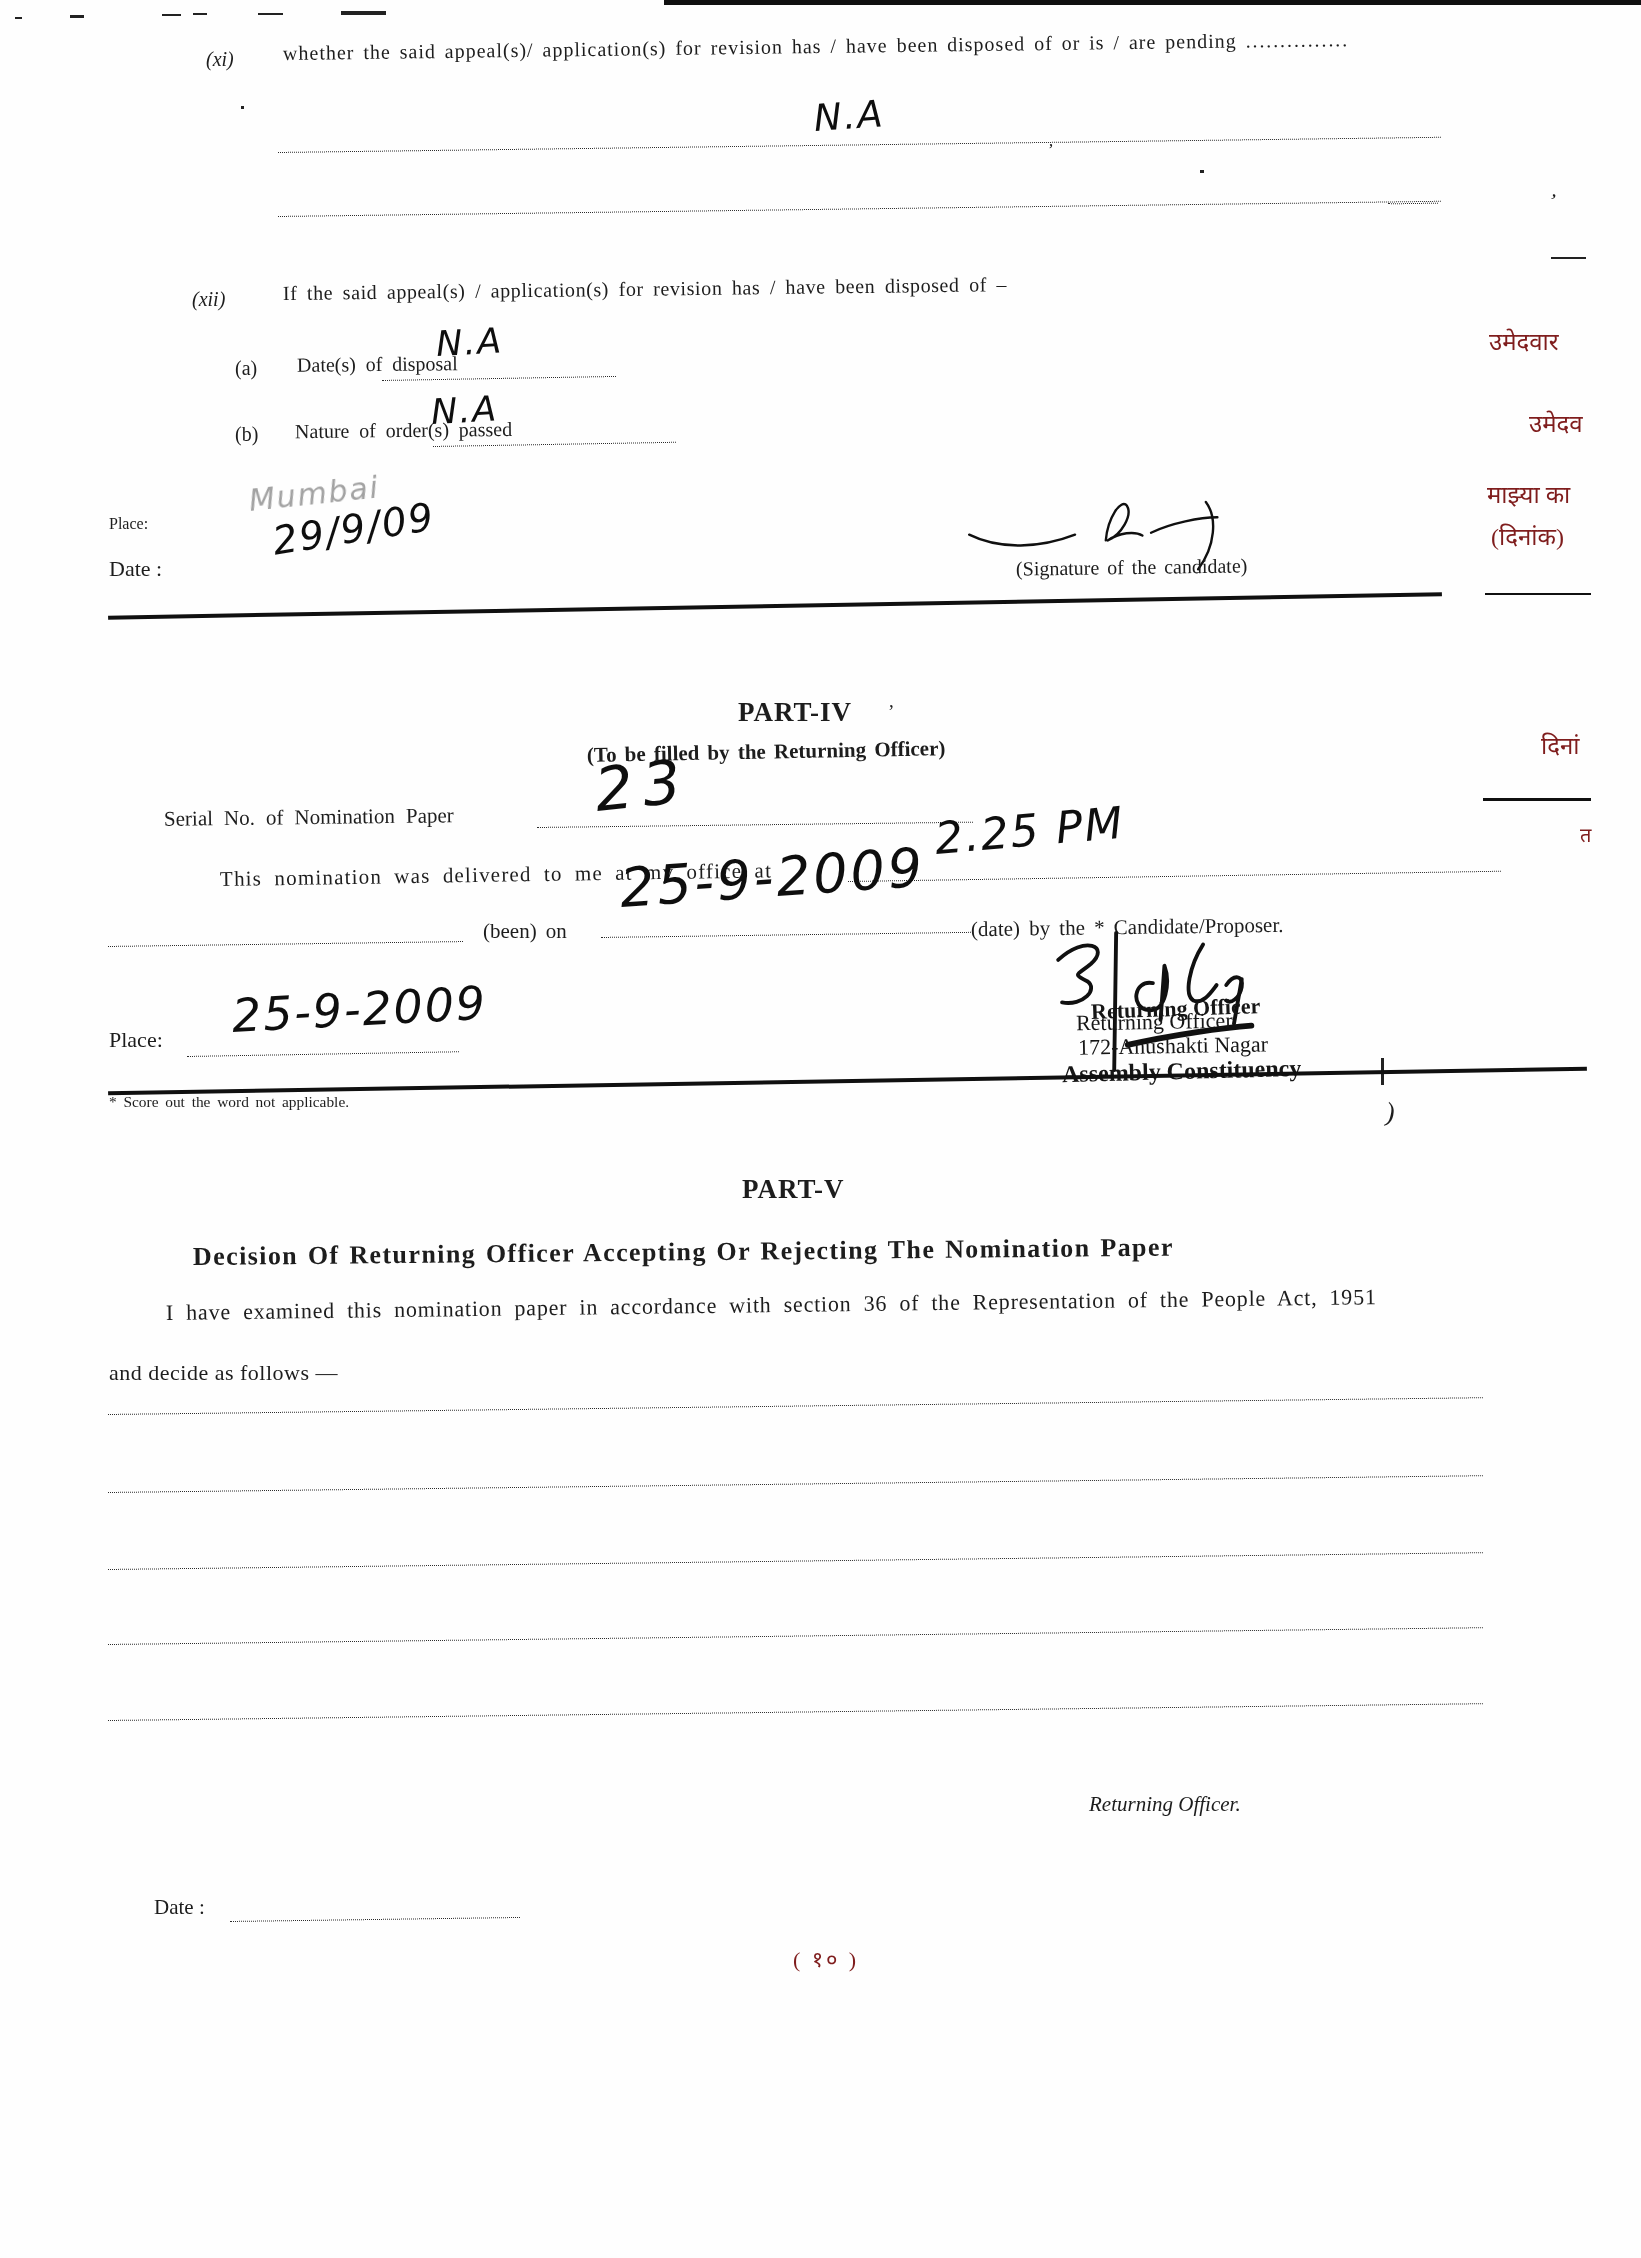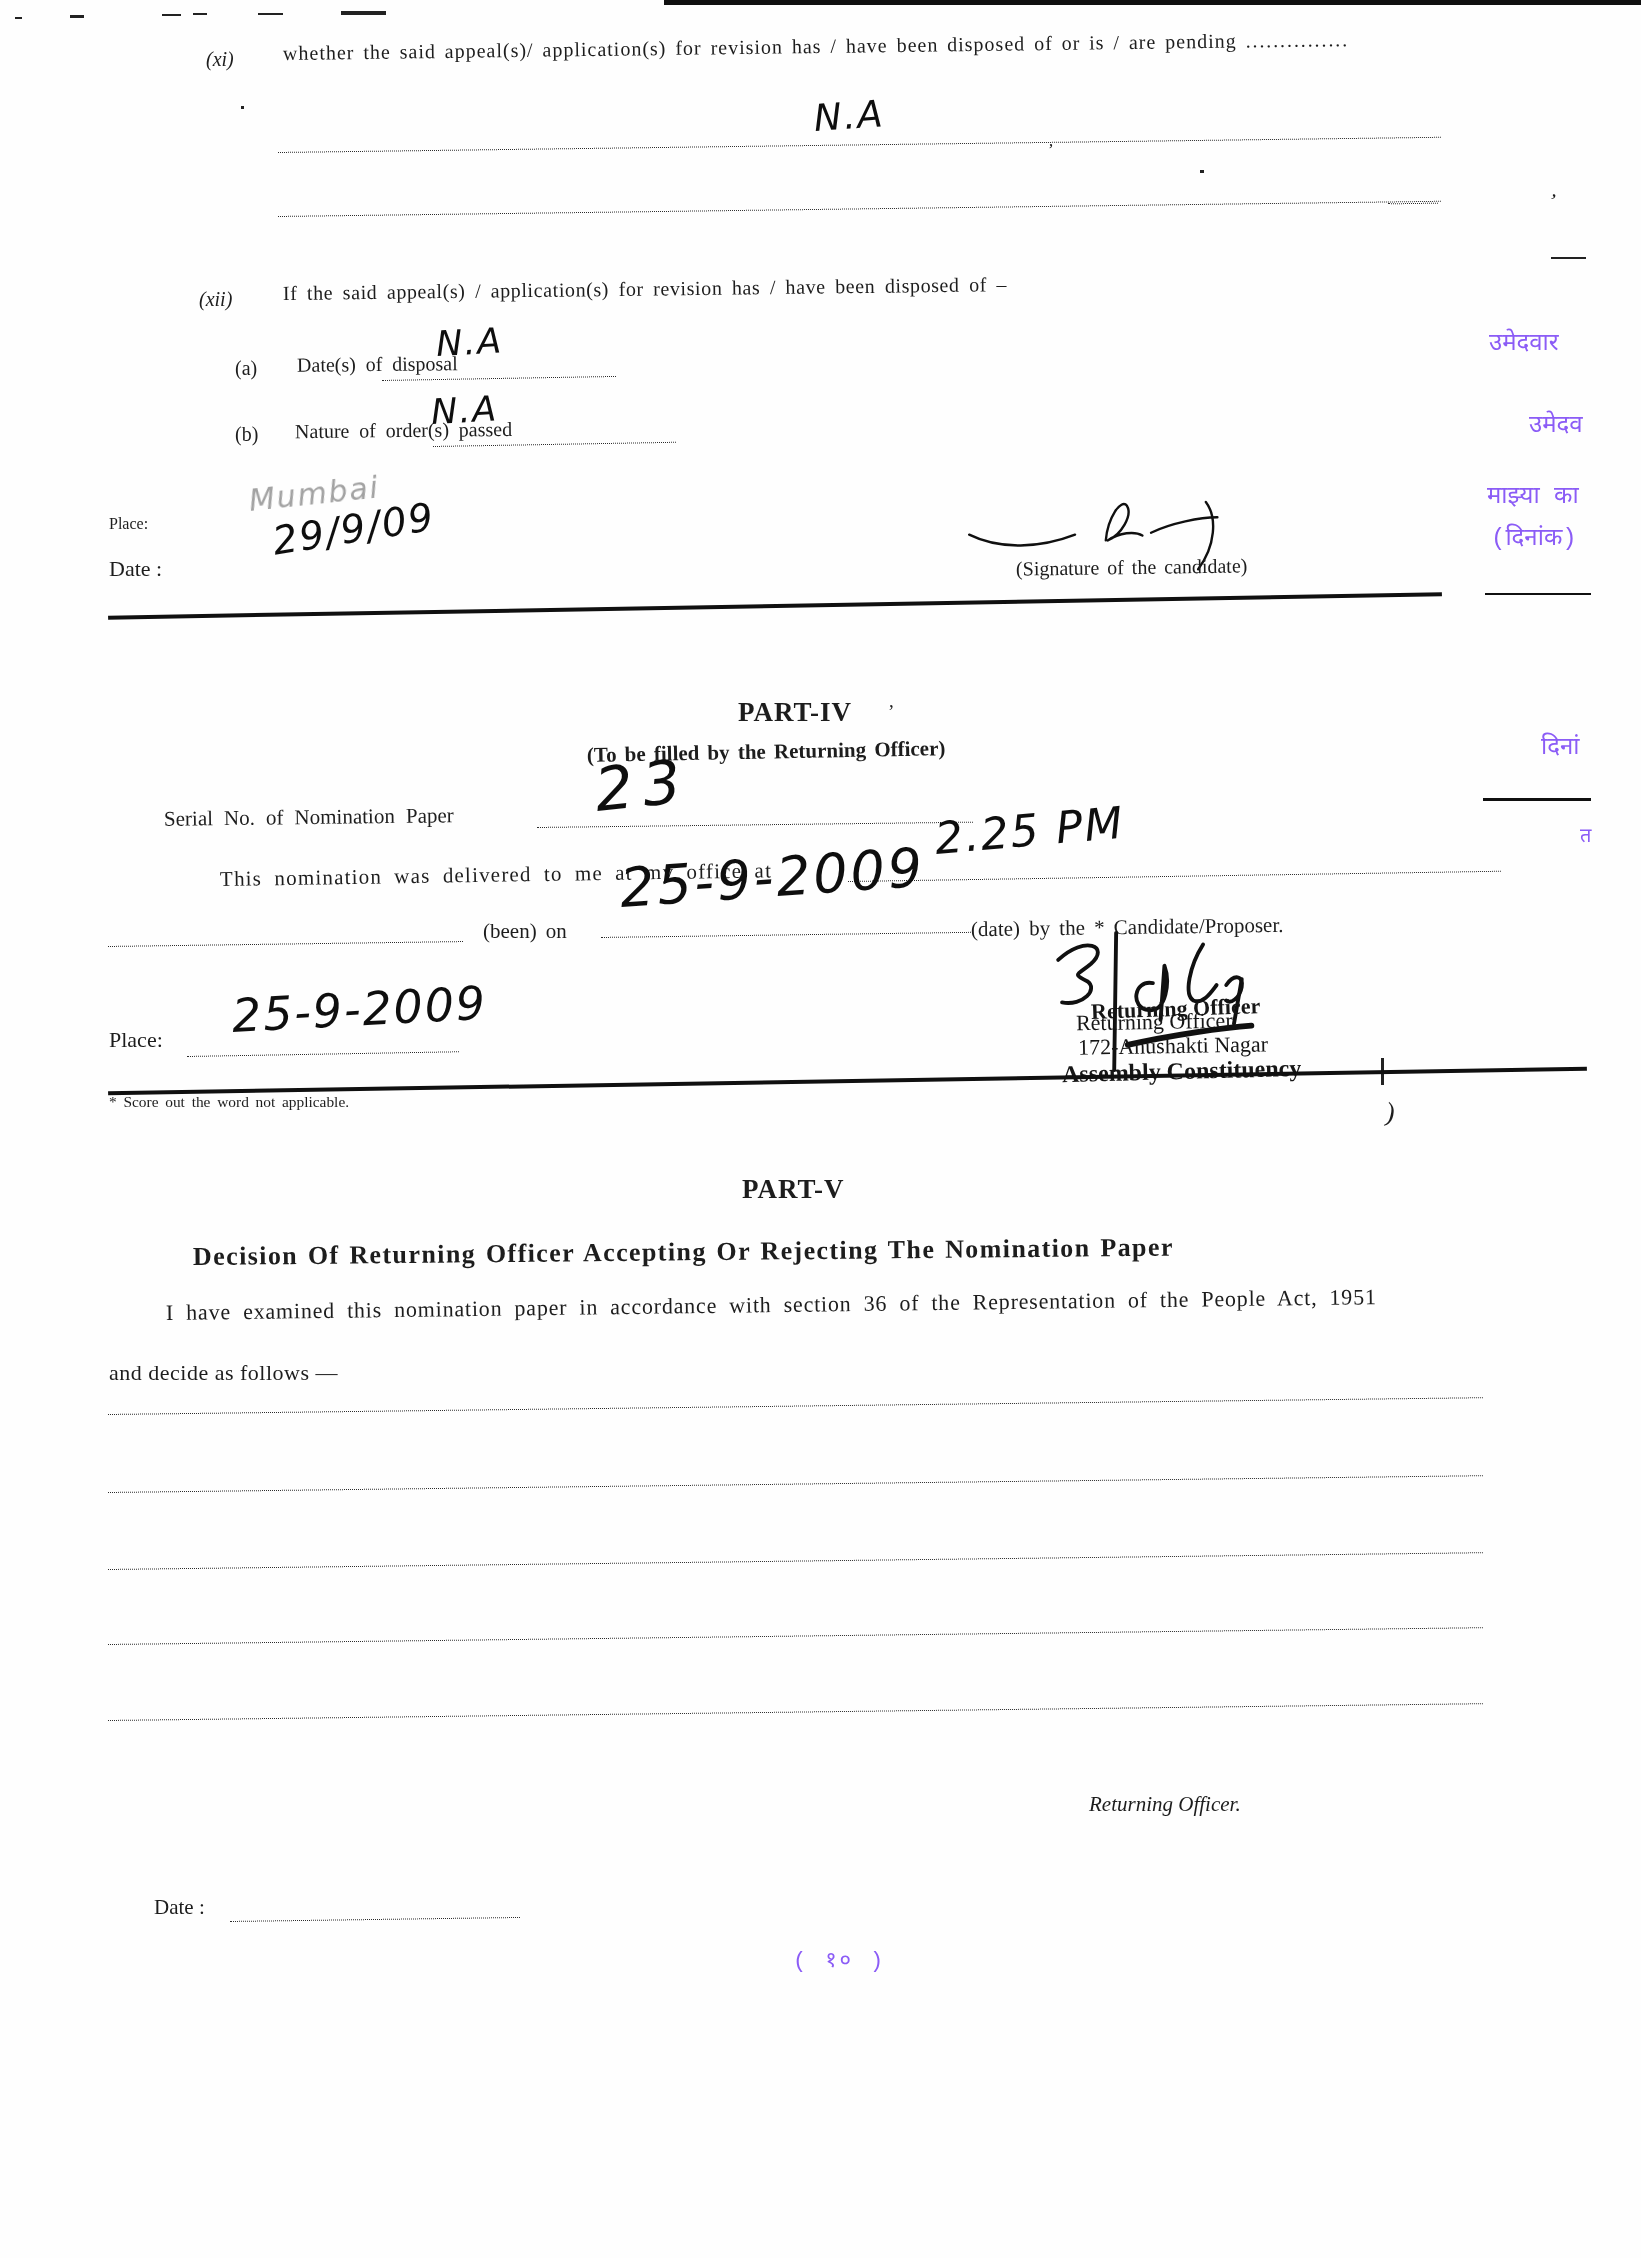--- a/index.html
+++ b/index.html
@@ -8,21 +8,21 @@
   .abs{position:absolute;}
   .serif{font-family:"Liberation Serif",serif;color:#1d1d1d;white-space:nowrap;}
   .ital{font-style:italic;}
   .bold{font-weight:bold;}
   .dots{height:1.9px;border-bottom:1.9px dotted #2b2b2b;}
   .rule{background:#101010;}
   .mark{background:#222;}
   .hw{font-family:"DejaVu Sans",sans-serif;font-style:italic;color:#0e0e0e;white-space:nowrap;
       letter-spacing:1.9px;transform-origin:left center;}
   .stamp{font-family:"Liberation Serif",serif;color:#161616;white-space:nowrap;}
-  .devn{font-family:Liberation Mono, monospace;color:#8b5cf6;white-space:nowrap;}
+  .devn{font-family:Liberation Serif, serif;color:#7f1d1d;white-space:nowrap;}
   svg path{fill:none;stroke:#101010;stroke-linecap:round;stroke-linejoin:round;}
 </style>
 </head>
 <body>
 
 <div id="page">
 
   <div class="abs mark" style="left:14.5px;top:17.4px;width:7.7px;height:1.9px;"></div>
   <div class="abs mark" style="left:70px;top:15.4px;width:13.5px;height:2.9px;"></div>
   <div class="abs mark" style="left:162px;top:13.5px;width:19.3px;height:2.9px;"></div>
@@ -48,21 +48,21 @@
   <div class="abs mark" style="left:1551px;top:257px;width:35px;height:1.9px;"></div>
   <div class="abs devn" style="left:1489px;top:324px;font-size:24px;">उमेदवार</div>
   <div class="abs devn" style="left:1529px;top:406px;font-size:24px;">उमेदव</div>
   <div class="abs devn" style="left:1487px;top:477px;font-size:24px;">माझ्या का</div>
   <div class="abs devn" style="left:1491px;top:519px;font-size:24px;">(दिनांक)</div>
   <div class="abs rule" style="left:1485px;top:593px;width:106px;height:1.9px;"></div>
   <div class="abs devn" style="left:1541px;top:728px;font-size:24px;">दिनां</div>
   <div class="abs rule" style="left:1483px;top:798px;width:108px;height:2.9px;"></div>
   <div class="abs devn" style="left:1580px;top:821px;font-size:20px;">त</div>
 
-  <div class="abs serif ital" style="left:199px;top:288px;font-size:20px;">(xii)</div>
+  <div class="abs serif ital" style="left:192px;top:288px;font-size:20px;">(xii)</div>
   <div class="abs serif" style="left:283px;top:282px;font-size:20px;letter-spacing:0.6px;word-spacing:3.9px;transform:rotate(-0.7deg);transform-origin:left center;">If the said appeal(s) / application(s) for revision has / have been disposed of –</div>
 
   <div class="abs serif" style="left:235px;top:357px;font-size:20px;">(a)</div>
   <div class="abs serif" style="left:297px;top:353px;font-size:20px;word-spacing:4.8px;transform:rotate(-0.6deg);">Date(s) of disposal</div>
   <div class="abs dots" style="left:382px;top:378px;width:234px;transform:rotate(-1deg);transform-origin:left center;"></div>
   <div class="abs hw" style="left:436px;top:324px;font-size:35px;transform:rotate(-3deg);">N.A</div>
 
   <div class="abs serif" style="left:235px;top:423px;font-size:20px;">(b)</div>
   <div class="abs serif" style="left:295px;top:419px;font-size:20px;word-spacing:4.8px;transform:rotate(-0.6deg);">Nature of order(s) passed</div>
   <div class="abs dots" style="left:433px;top:444px;width:243px;transform:rotate(-1deg);transform-origin:left center;"></div>

